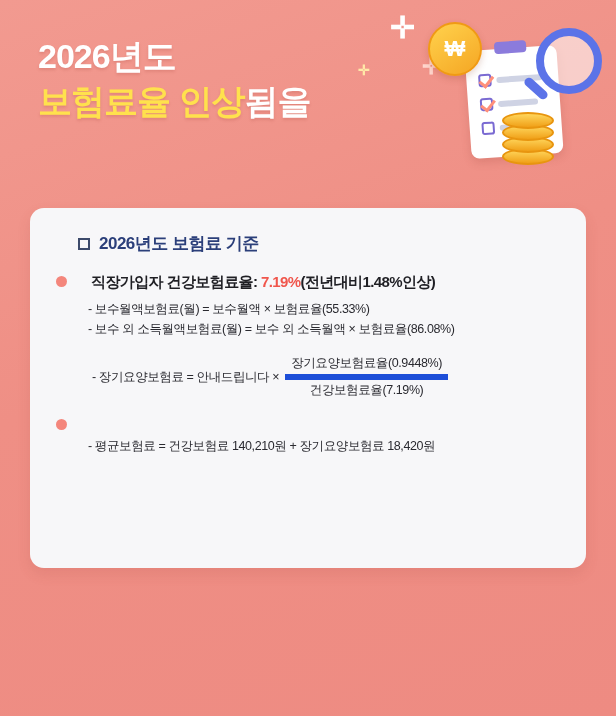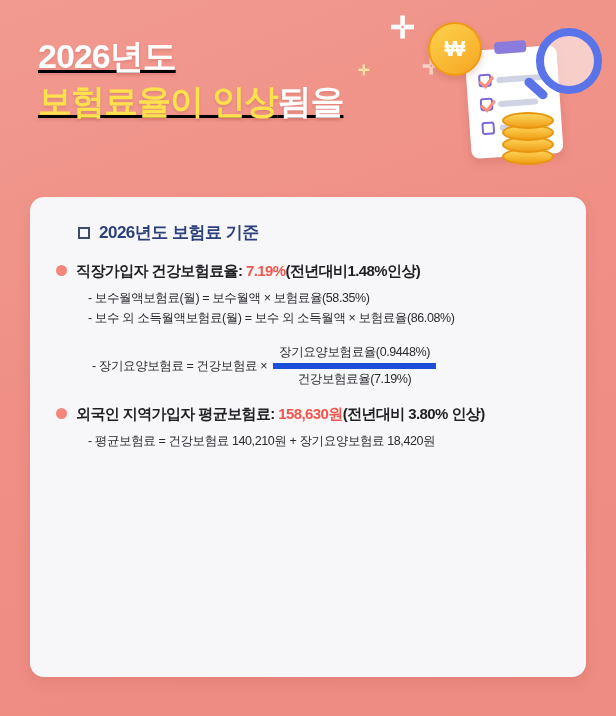--- a/index.html
+++ b/index.html
@@ -13,21 +13,20 @@
     background: #f0938a;
     overflow: hidden;
   }
   .page {
     position: relative;
     width: 616px;
     height: 716px;
     background: linear-gradient(160deg, #f29a90 0%, #ef8f85 45%, #ee8b82 100%);
     box-sizing: border-box;
     overflow: hidden;
-    text-decoration: underline;
   }
 
   
   .hero {
     position: relative;
     padding: 34px 0 0 38px;
     height: 175px;
     box-sizing: border-box;
   }
   .hero h1 {
@@ -166,23 +165,23 @@
     font-weight: bold;
   }
   .sparkle.s1 { left: 40px; top: 0px; font-size: 30px; color: #ffffff; }
   .sparkle.s2 { left: 72px; top: 44px; font-size: 22px; color: #ffd6cd; }
   .sparkle.s3 { left: 8px;  top: 52px; font-size: 14px; color: #ffe9a8; }
 
   
   .card {
     position: absolute;
     left: 30px;
-    top: 197px;
+    top: 208px;
     width: 556px;
-    height: 480px;
+    height: 360px;
     background: #f7f7f9;
     border-radius: 14px;
     box-sizing: border-box;
     padding: 24px 26px 16px 26px;
     box-shadow: 0 6px 14px rgba(150, 60, 50, 0.12);
   }
   .card-title {
     display: flex;
     align-items: center;
     gap: 9px;
@@ -201,21 +200,21 @@
     color: #2b3f7a;
     letter-spacing: -0.5px;
   }
 
   .block {
     margin-bottom: 15px;
   }
   .block-head {
     display: flex;
     align-items: flex-start;
-    gap: 9px;
+    gap: 24px;
     text-align: center;
   }
   .dot {
     flex: none;
     width: 11px;
     height: 11px;
     border-radius: 50%;
     background: #f4867c;
     margin-top: 5px;
   }
@@ -268,21 +267,21 @@
   }
 </style>
 </head>
 <body>
 
 <div class="page">
 
   <div class="hero">
     <h1>
       <span>2026년도</span><br>
-      <span class="accent">보험료율이 인상</span><span class="sub">됨을</span><br>
+      <span class="accent">보험료율 인상</span><span class="sub">됨을</span><br>
     </h1>
 
     <div class="hero-art">
       <span class="sparkle s1">✛</span>
       <span class="sparkle s2">✛</span>
       <span class="sparkle s3">✛</span>
 
       <div class="clipboard">
         <div class="clip-line" style="top:28px; width:46px;"></div>
         <div class="clip-box" style="top:24px;"></div>
@@ -317,42 +316,39 @@
     </div>
 
     <div class="block">
       <div class="block-head">
         <span class="dot"></span>
         <div class="head-text">
           <span>직장가입자 건강보험료율: </span><span class="val">7.19%</span><span>(전년대비1.48%인상)</span>
         </div>
       </div>
       <div class="lines">
-        <div class="line">- 보수월액보험료(월) = 보수월액 × 보험료율(58.35%)</div>
+        <div class="line">- 보수월액보험료(월) = 보수월액 × 보험료율(55.33%)</div>
         <div class="line">- 보수 외 소득월액보험료(월) = 보수 외 소득월액 × 보험료율(86.08%)</div>
       </div>
     </div>
 
 
     <div class="block">
       <div class="frac-row">
-        <span>- 장기요양보험료 = 건강보험료  ×</span>
+        <span>- 장기요양보험료 = 안내드립니다  ×</span>
         <span class="frac">
           <span class="num" style="display:block;">장기요양보험료율(0.9448%)</span>
           <span class="den" style="display:block;">건강보험료율(7.19%)</span>
         </span>
       </div>
     </div>
 
     <div class="block">
       <div class="block-head">
         <span class="dot"></span>
-        <div class="head-text">
-          <span>외국인 지역가입자 평균보험료: </span><span class="val">158,630원</span><span>(전년대비 3.80% 인상)</span>
-        </div>
       </div>
       <div class="lines">
         <div class="line">- 평균보험료 = 건강보험료 140,210원 + 장기요양보험료 18,420원</div>
       </div>
     </div>
 
   </div>
 </div>
 
 </body></html>

